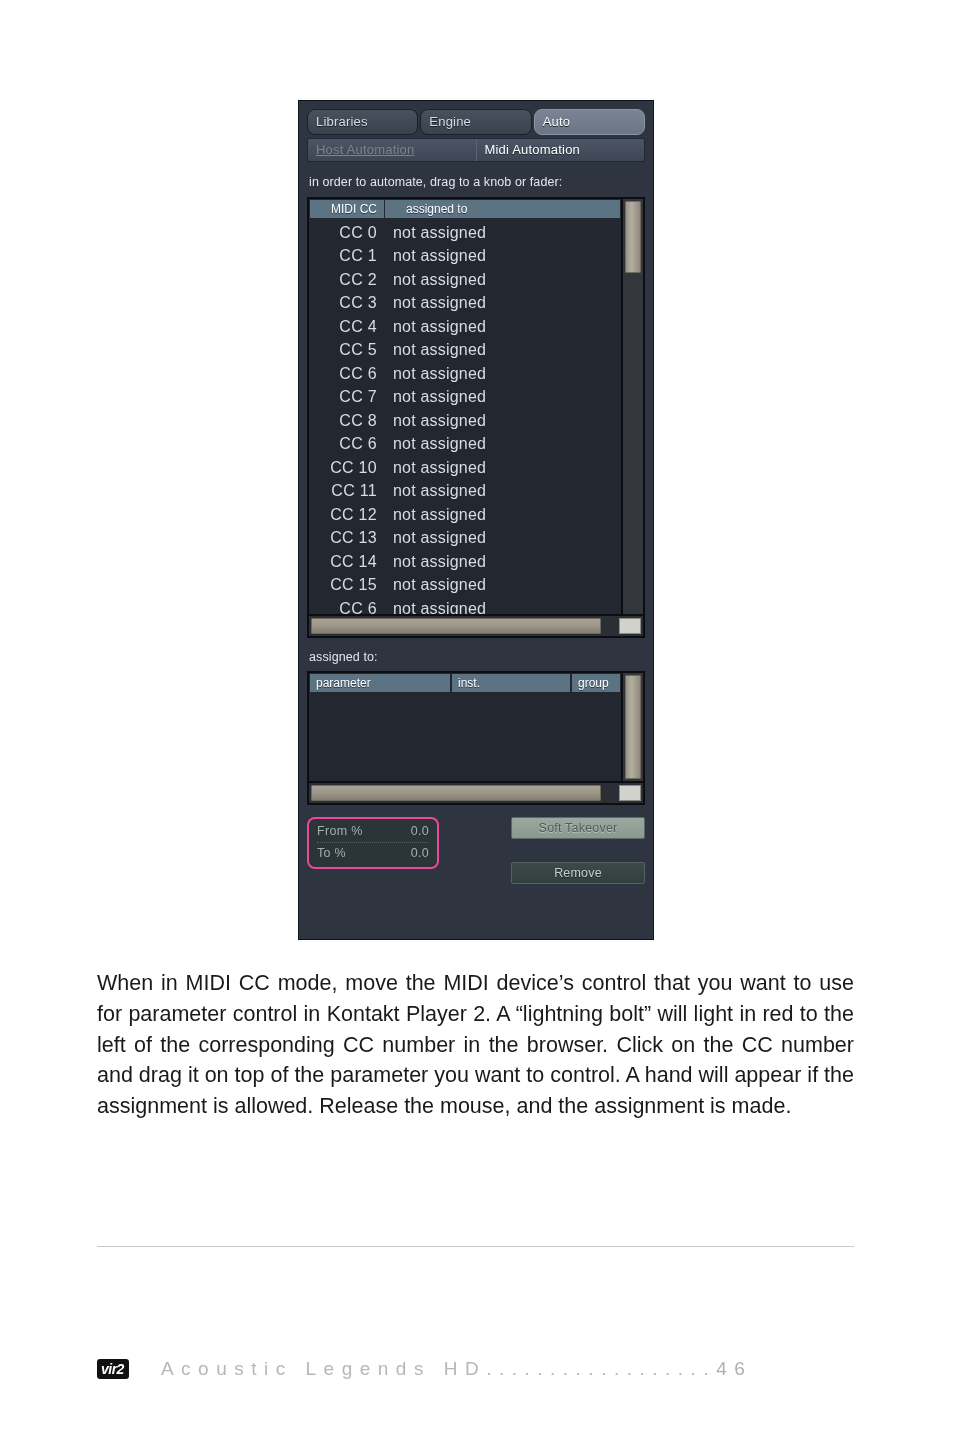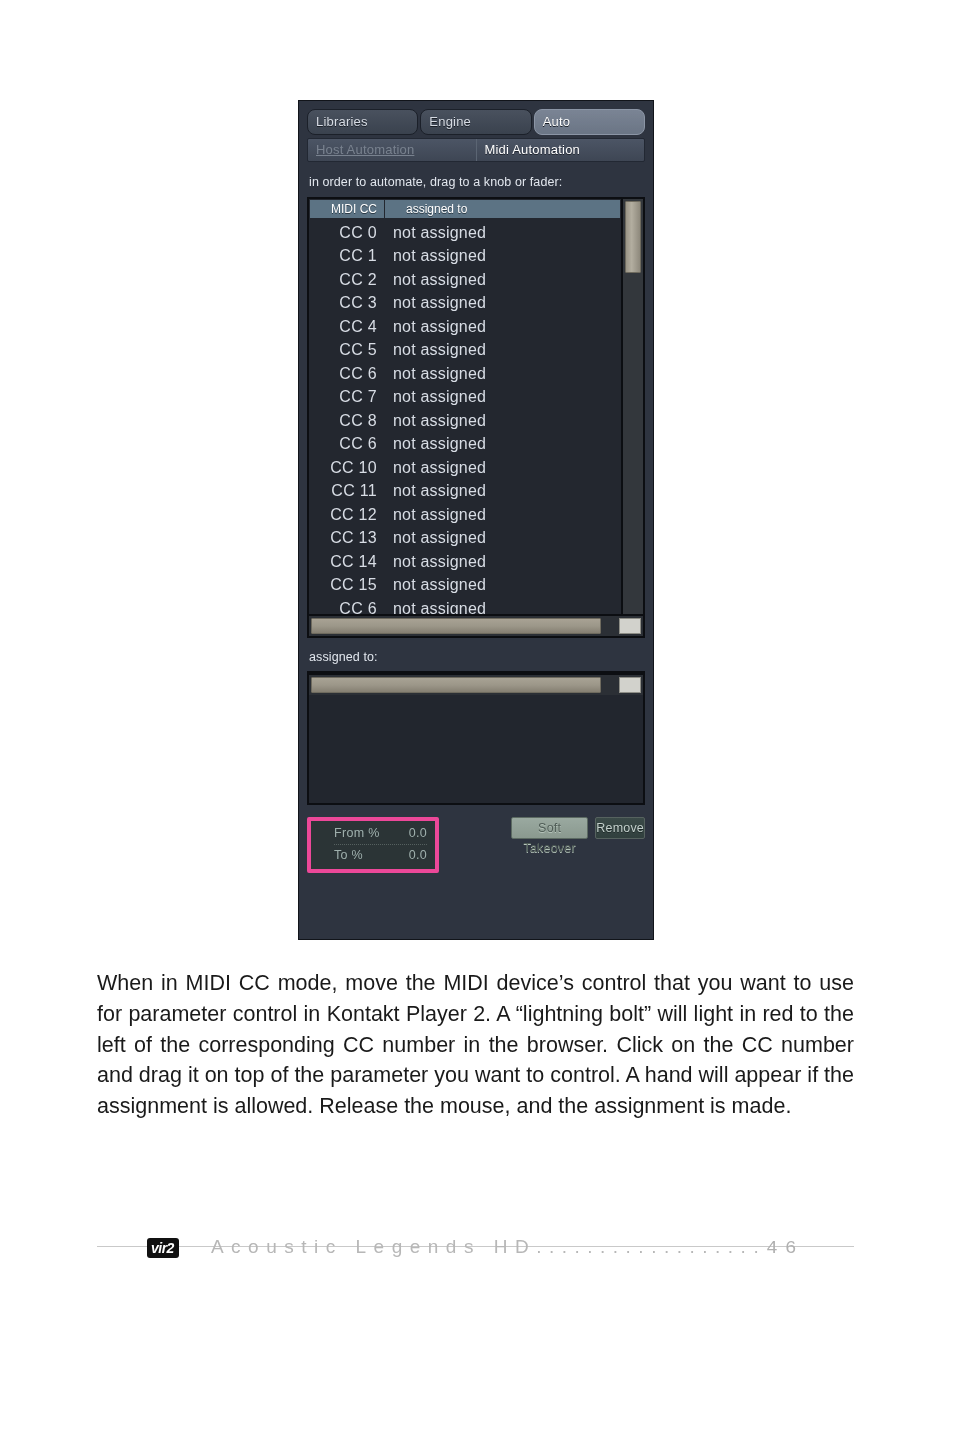--- a/index.html
+++ b/index.html
@@ -213,37 +213,37 @@
   
   .bottom-row {
     display: flex;
     justify-content: space-between;
     align-items: flex-start;
     margin-top: 12px;
   }
   .lcd {
     width: 132px;
     background: #2b3436;
-    border: 4px solid #ec4899;
-    border-radius: 2px;
-    padding: 4px 8px 5px 23px;
+    border: 2px solid #ec4899;
+    border-radius: 8px;
+    padding: 4px 8px 5px 8px;
   }
   .lcd-line {
     display: flex;
     justify-content: space-between;
     color: #9fb0ad;
     font-size: 12.5px;
     line-height: 17px;
     letter-spacing: 0.3px;
   }
   .lcd-sep {
     border-top: 1px dotted #55605f;
     margin: 2px 0;
   }
-  .btn-col { display: flex; flex-direction: row; gap: 7px; width: 134px; }
+  .btn-col { display: flex; flex-direction: column; gap: 23px; width: 134px; }
   .btn {
     height: 22px;
     border-radius: 2px;
     font-size: 12.5px;
     line-height: 20px;
     text-align: center;
     letter-spacing: 0.2px;
   }
   .btn.light {
     background: linear-gradient(180deg, #9aa9a0 0%, #8a998f 100%);
@@ -276,25 +276,24 @@
     position: absolute;
     left: 97px;
     top: 1246px;
     width: 757px;
     height: 1px;
     background: #c9c9c9;
   }
   .footer {
     position: absolute;
     left: 97px;
-    top: 1236px;
+    top: 1358px;
     width: 757px;
     display: flex;
     align-items: center;
-    justify-content: center;
   }
   .vir2-logo {
     background: #111111;
     color: #ffffff;
     font-size: 14px;
     font-weight: bold;
     font-style: italic;
     letter-spacing: -0.5px;
     padding: 2px 5px 2px 4px;
     border-radius: 3px;
@@ -302,21 +301,21 @@
     font-family: "Liberation Sans", sans-serif;
   }
   .footer-text {
     margin-left: 32px;
     color: #b7b7b7;
     font-size: 19px;
     letter-spacing: 7.5px;
     white-space: nowrap;
     font-family: "Liberation Sans", sans-serif;
   }
-  .footer-page { color: #b0b0b0; font-family: Liberation Mono, monospace; }
+  .footer-page { color: #b0b0b0; }
 </style>
 </head>
 <body>
 
 <div class="screenshot-wrap">
   <div class="kontakt-panel">
 
     <div class="tab-row-top">
       <div class="tab">
         <span>Libraries</span>
@@ -424,20 +423,33 @@
       </div>
       <div class="hscroll">
         <div class="hthumb" style="width:290px"></div>
         <div class="hfill"></div>
         <div class="corner-box"></div>
       </div>
     </div>
 
     <div class="assigned-label">assigned to:</div>
     <div class="assigned-box">
+      <div class="list-inner">
+        <div class="list-cols">
+          <div class="assigned-header">
+            <div class="ah p">parameter</div>
+            <div class="ah i">inst.</div>
+            <div class="ah g">group</div>
+          </div>
+          <div class="assigned-body" id="assigned-rows"></div>
+        </div>
+        <div class="vscroll">
+          <div class="vthumb full"></div>
+        </div>
+      </div>
       <div class="hscroll">
         <div class="hthumb" style="width:290px"></div>
         <div class="hfill"></div>
         <div class="corner-box"></div>
       </div>
     </div>
 
     <div class="bottom-row">
       <div class="lcd">
         <div class="lcd-line">

